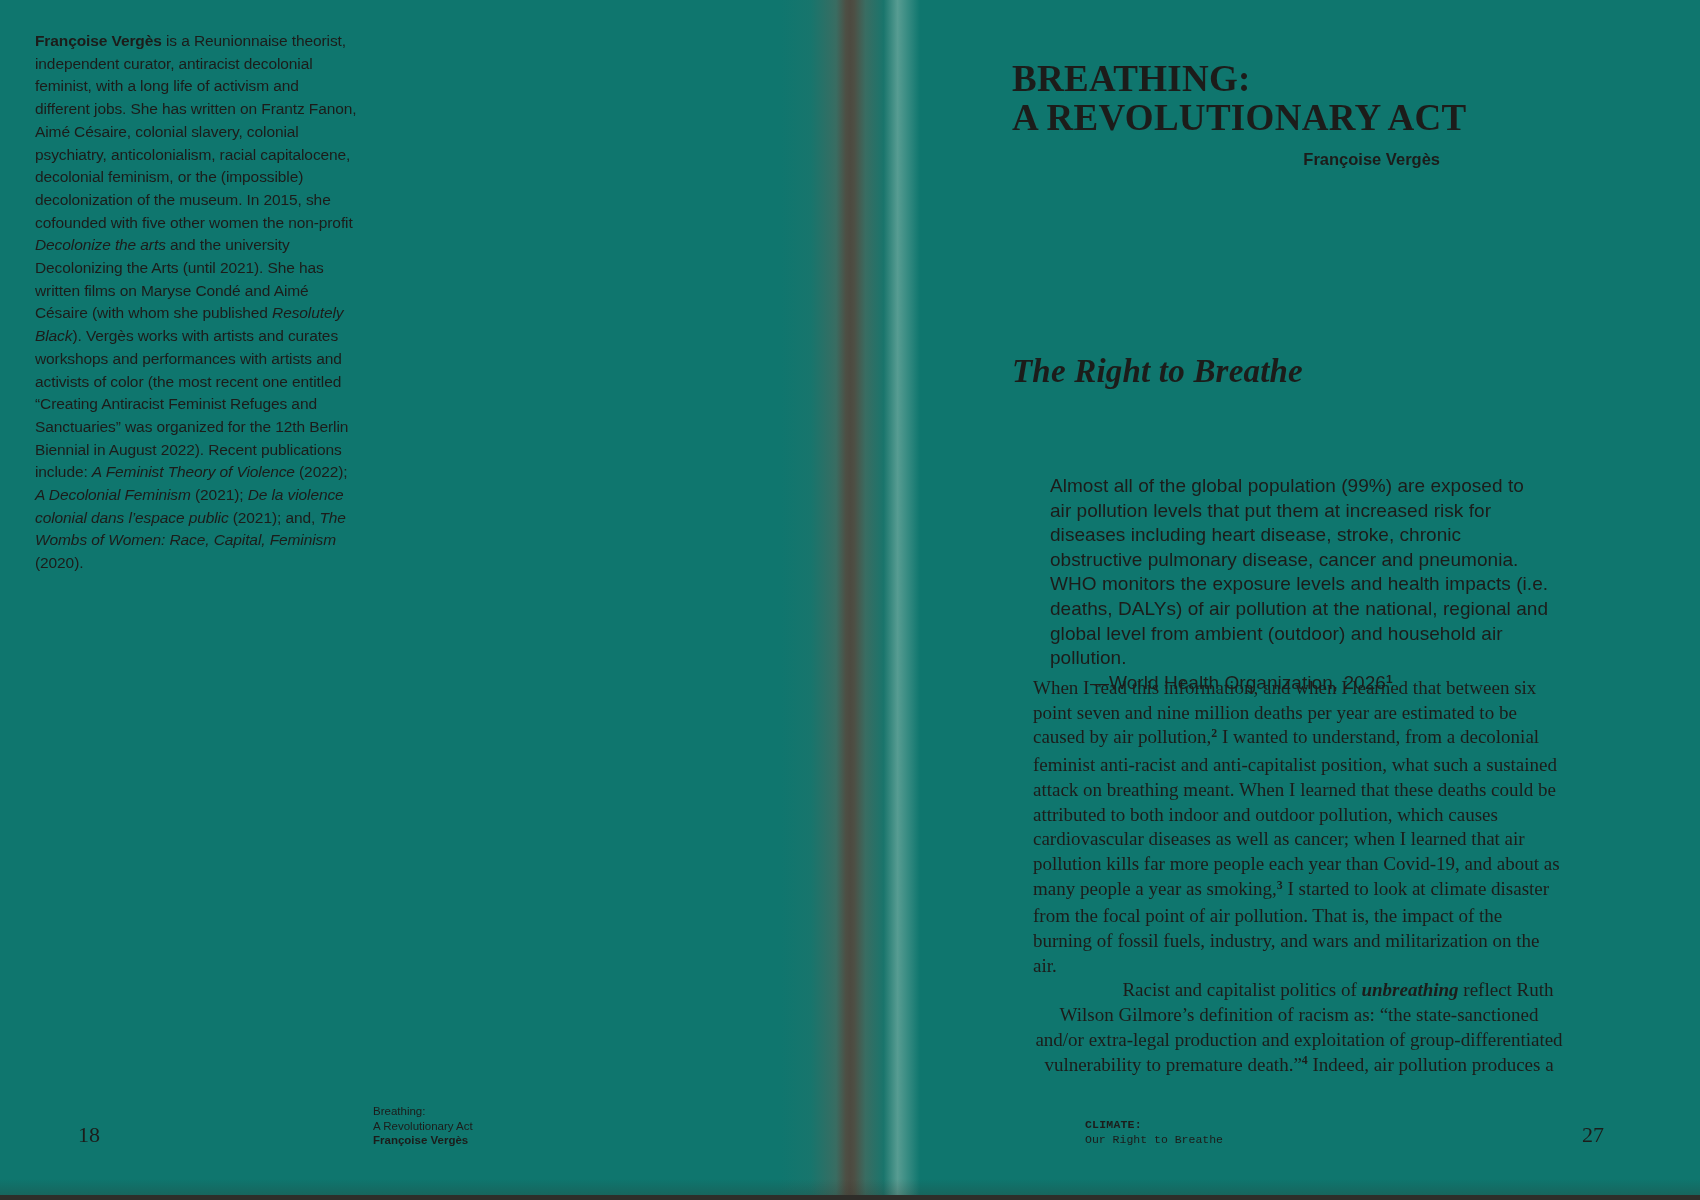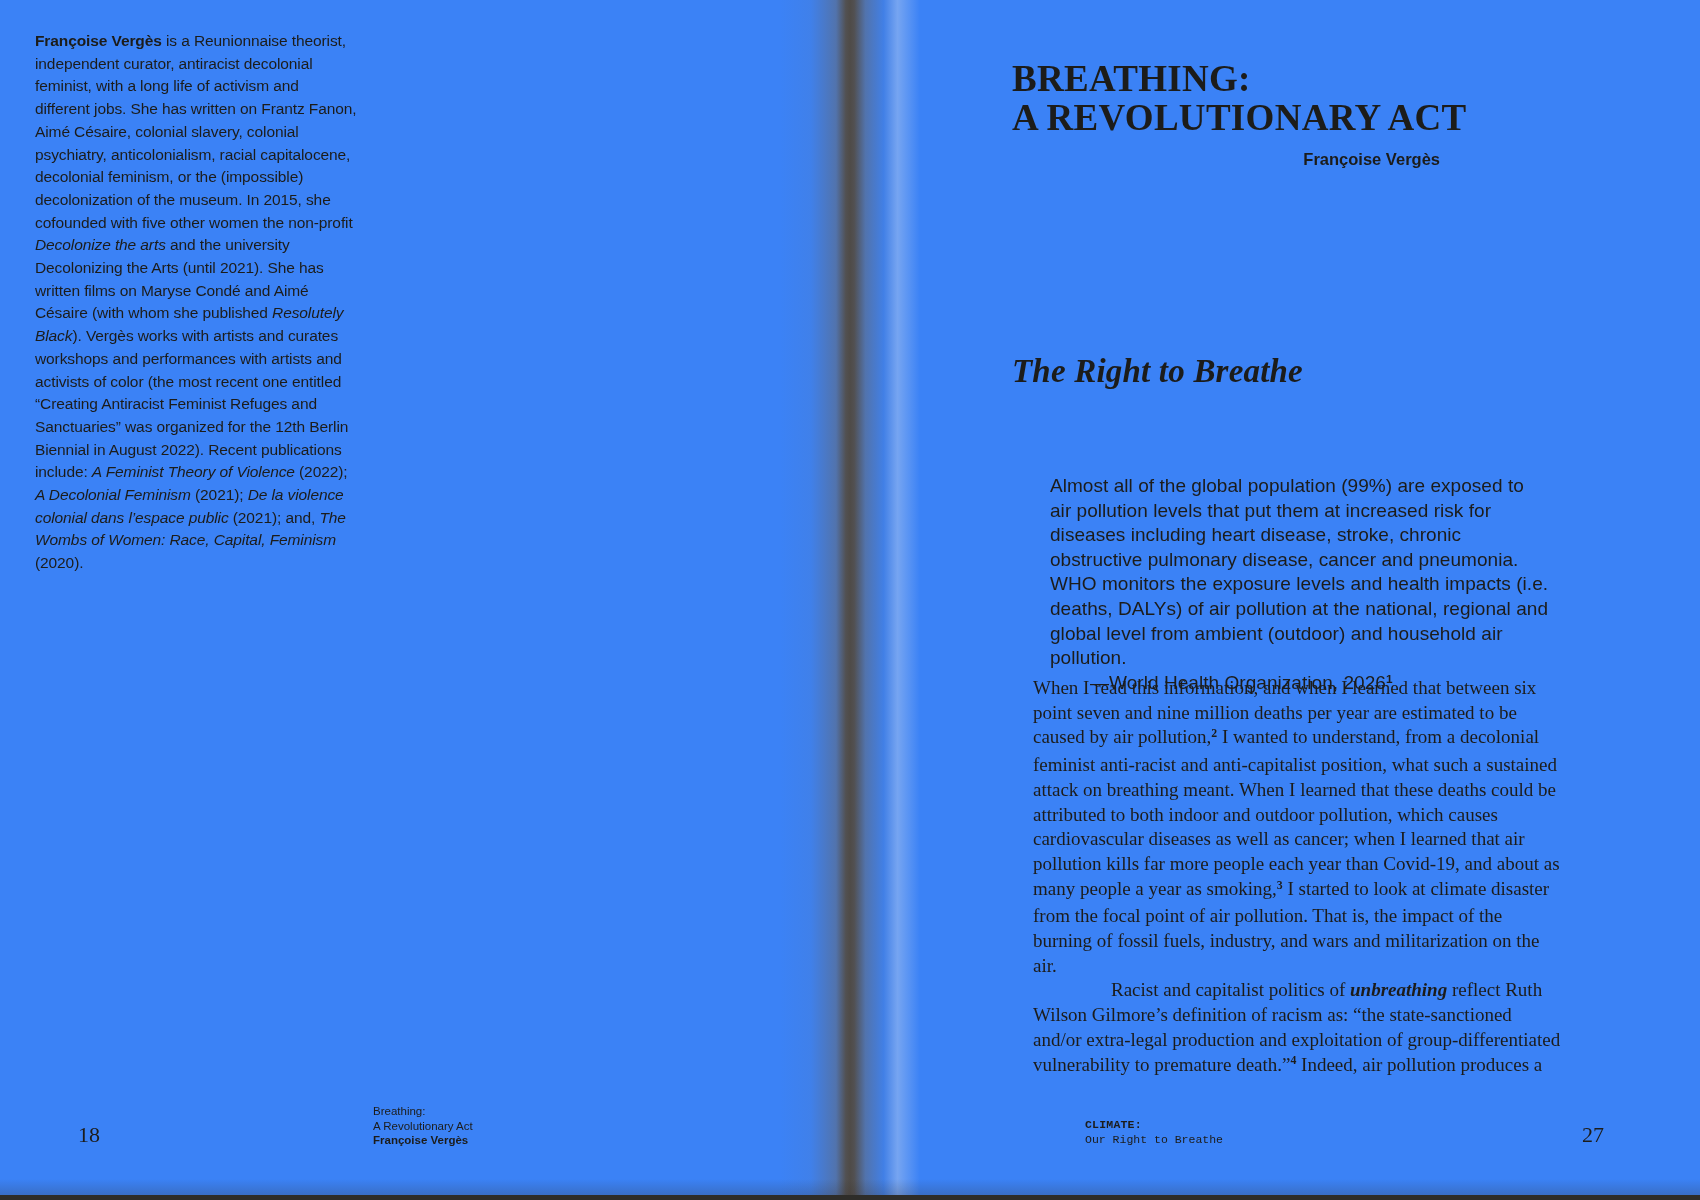--- a/index.html
+++ b/index.html
@@ -5,21 +5,21 @@
   html, body {
     margin: 0;
     padding: 0;
     background: #2e2d29;
     font-family: "Liberation Sans", sans-serif;
   }
   .spread {
     position: relative;
     width: 1700px;
     height: 1195px;
-    background: #3b82f6;
+    background: #0f766e;
     overflow: hidden;
     color: #1c1c1a;
   }
   
   .spread::after {
     content: "";
     position: absolute;
     left: 0; right: 0; bottom: 0;
     height: 16px;
     background: linear-gradient(180deg, rgba(70,58,45,0) 0%, rgba(50,42,34,0.22) 100%);
@@ -122,21 +122,21 @@
     position: absolute;
     left: 1012px;
     top: 676px;
     width: 532px;
     font-family: "Liberation Serif", serif;
     font-size: 19px;
     line-height: 24.7px;
     margin-left: 21px;
   }
   .body-text p { margin: 0; }
-  .body-text p.indent { text-indent: 78px; }
+  .body-text p.indent { text-indent: 78px; text-align: center; }
   .climate-footer {
     position: absolute;
     left: 1085px;
     top: 1118px;
     font-size: 11.5px;
     line-height: 14.6px;
     font-family: Liberation Mono, monospace;
   }
   .climate-footer .b {
     font-weight: 700;

